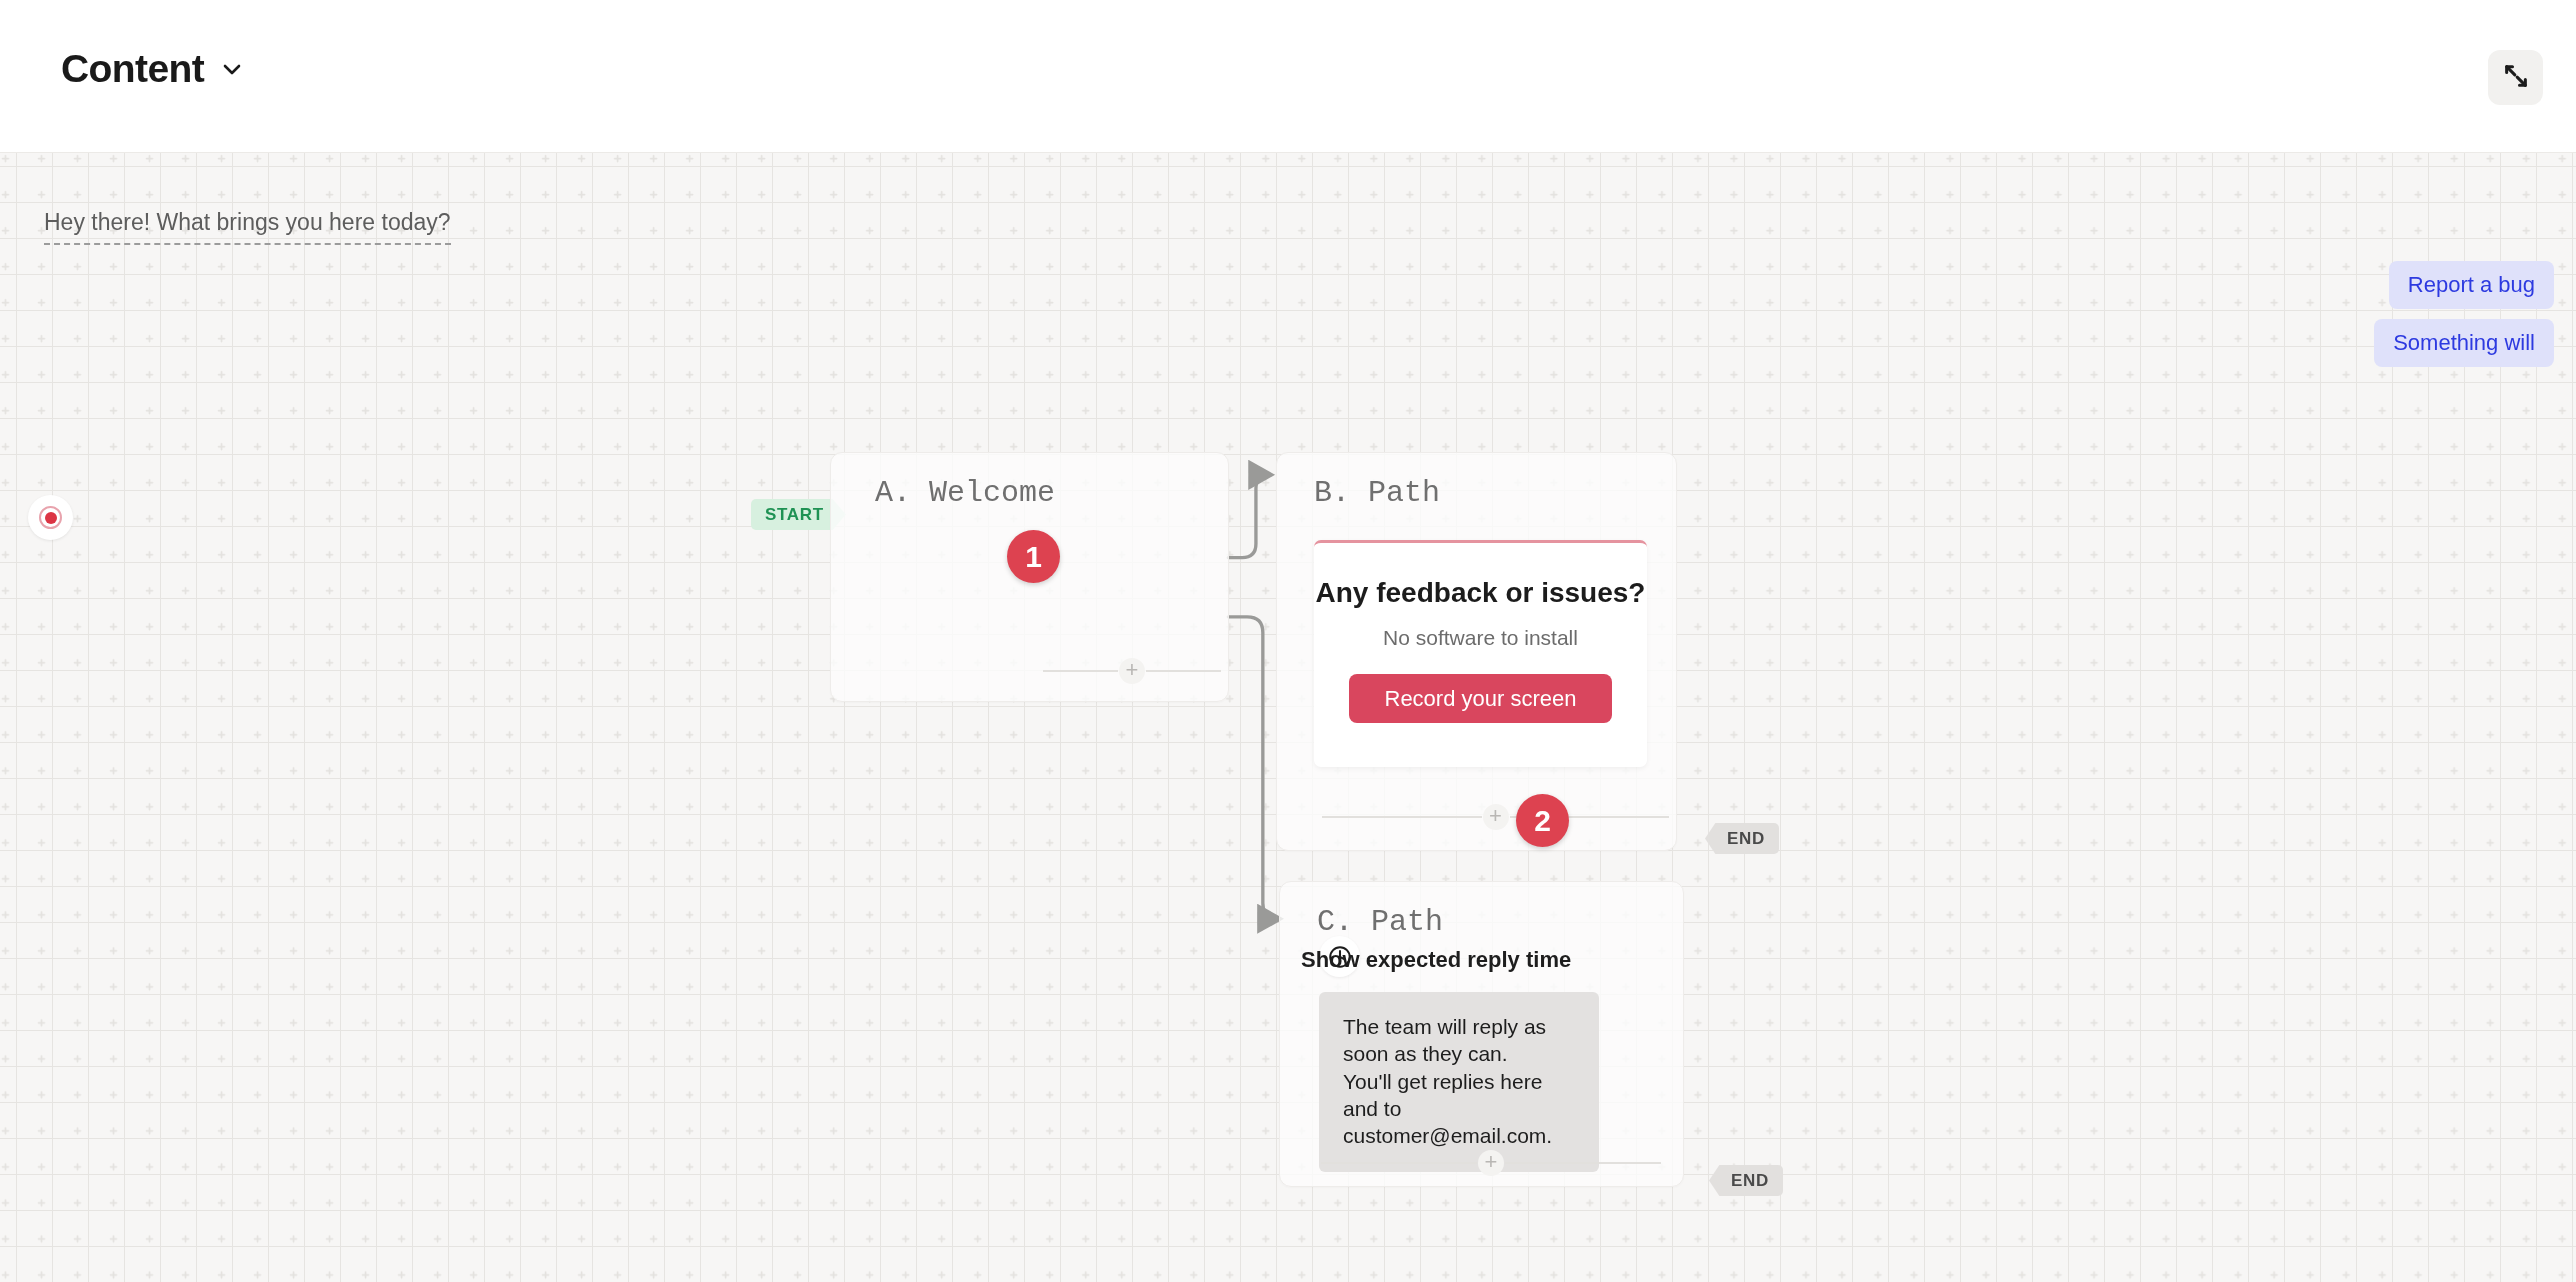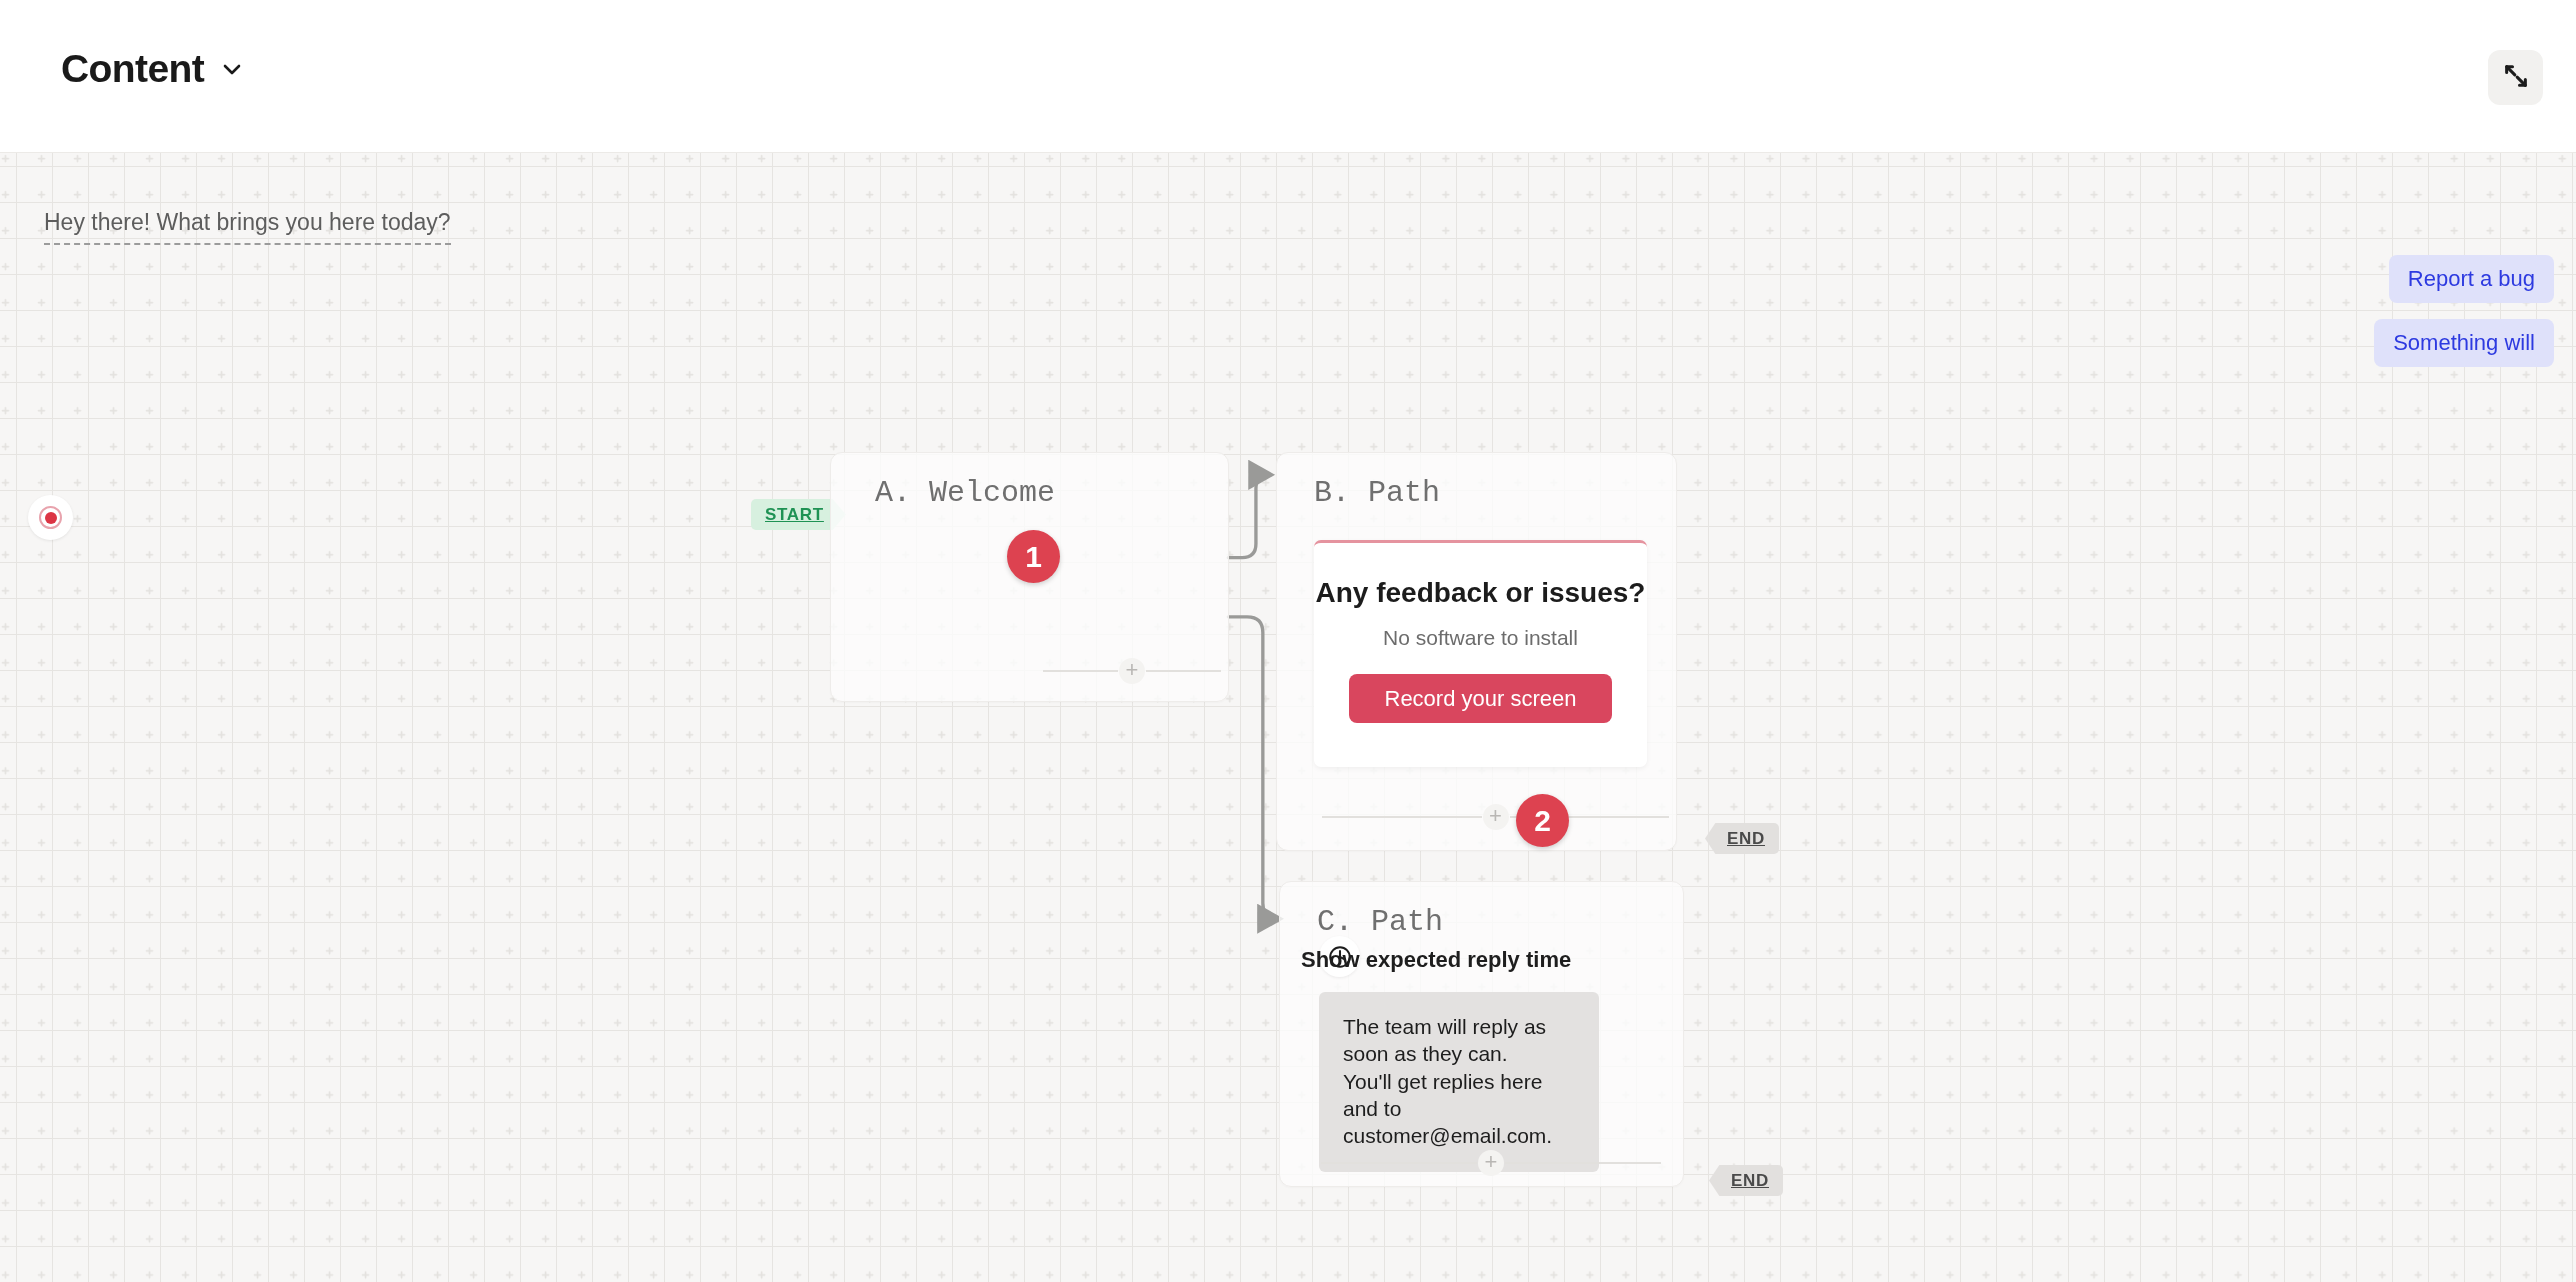--- a/index.html
+++ b/index.html
@@ -123,21 +123,21 @@
     position: absolute;
     background: #dfe1fa;
     color: #2d3ae0;
     font-size: 22px;
     border-radius: 8px;
     padding: 11px 19px;
     white-space: nowrap;
     cursor: pointer;
     text-align: center;
   }
-  #chip-bug  { right: 22px; top: 102px; }
+  #chip-bug  { right: 22px; top: 108px; }
   #chip-else { right: 22px; top: 166px; }
 
   .add-divider {
     position: absolute;
     height: 24px;
     display: flex;
     align-items: center;
     cursor: pointer;
   }
   .add-divider .line {
@@ -161,21 +161,20 @@
 
   
   .pill {
     position: absolute;
     font-size: 17px;
     font-weight: bold;
     letter-spacing: 0.7px;
     padding: 7px 14px;
     white-space: nowrap;
     line-height: 1;
-    text-decoration: underline;
   }
   #pill-start {
     left: 751px; top: 346px;
     color: #1f9254;
     background: #d7f0df;
     clip-path: polygon(0% 0%, 86% 0%, 100% 50%, 86% 100%, 0% 100%);
     padding-right: 22px;
     border-radius: 5px 0 0 5px;
   }
   .pill-end {

